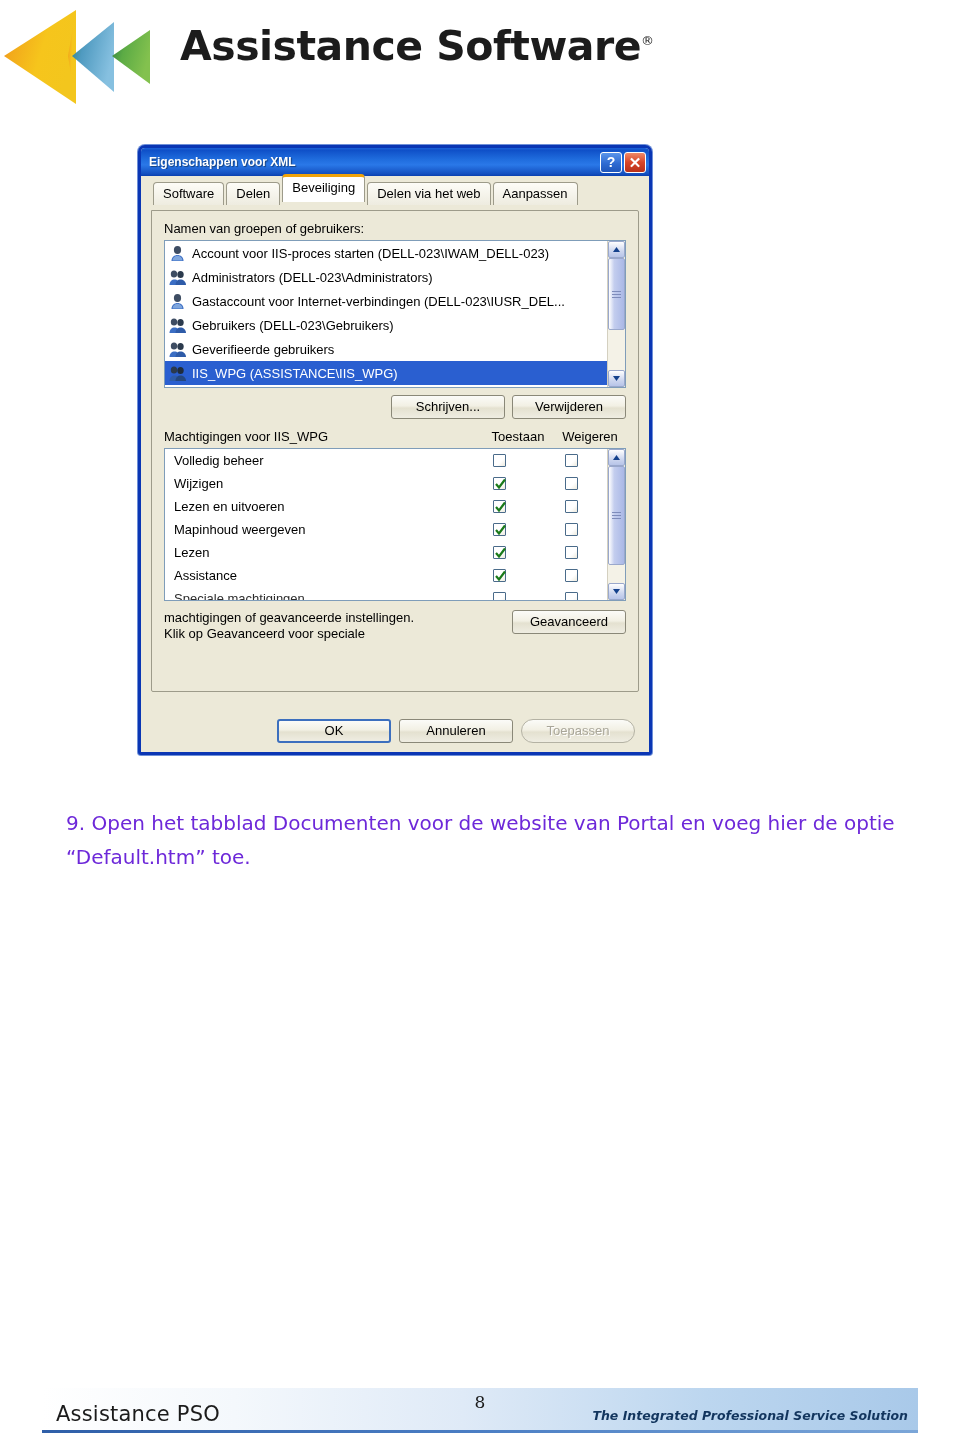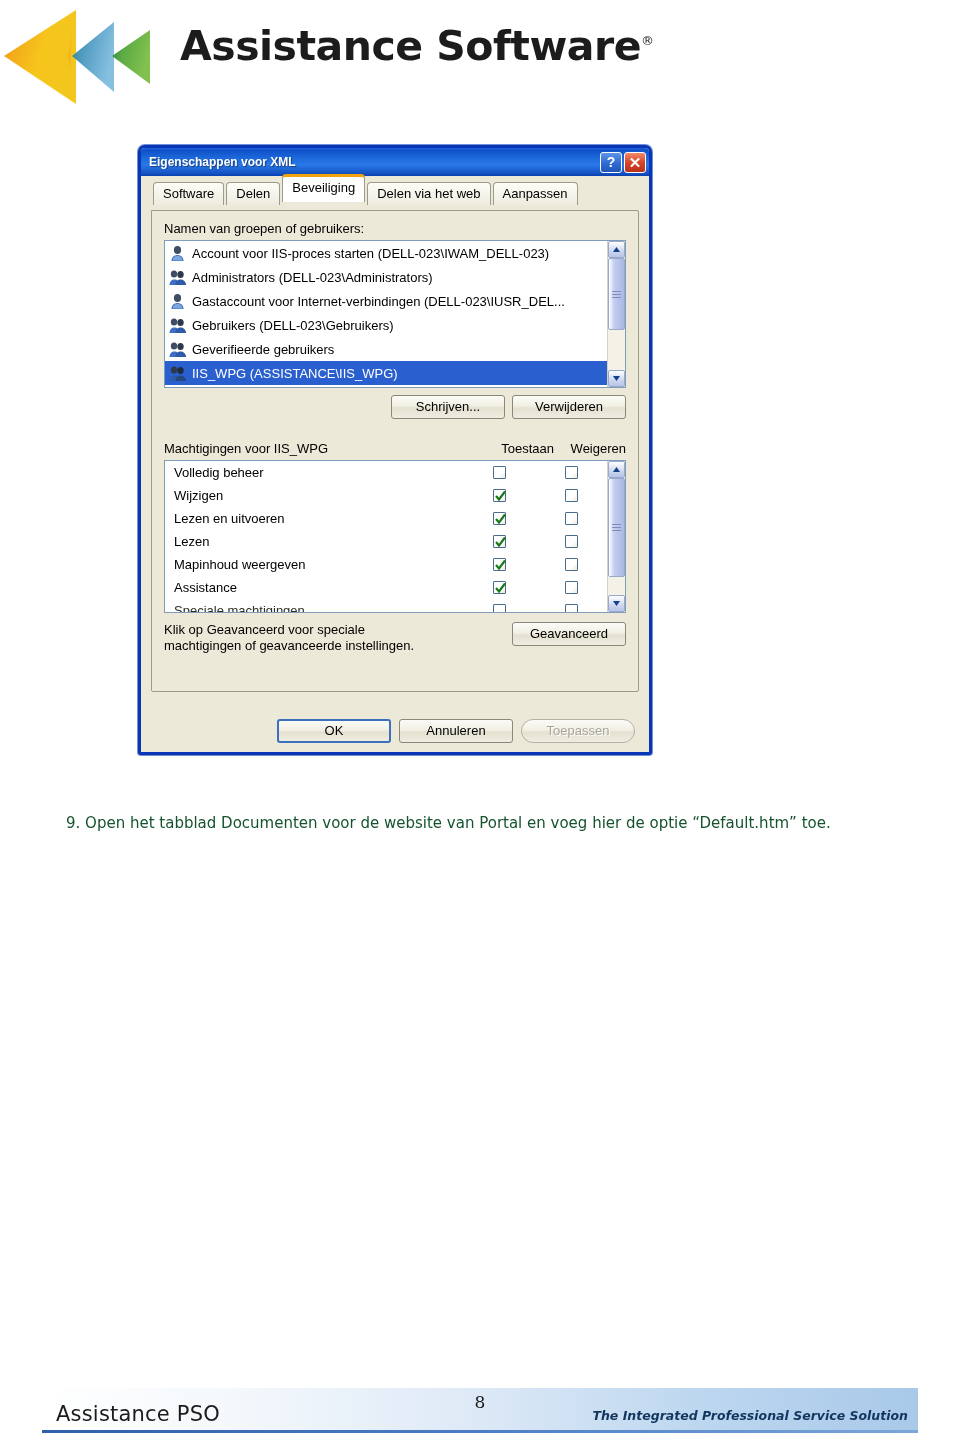--- a/index.html
+++ b/index.html
@@ -253,21 +253,21 @@
   .xpbtn.default { border: 2px solid #3c6fbe; padding: 2px 11px; }
 
   .perm-header {
     display: flex;
     align-items: flex-end;
     margin-top: 10px;
     margin-bottom: 4px;
     font-size: 13px;
   }
   .perm-header .ph-title { flex: 1; }
-  .ph-col { width: 72px; text-align: right; margin-top: 12px; }
+  .ph-col { width: 72px; text-align: center; }
 
   .perm-row {
     display: flex;
     align-items: center;
     height: 23px;
     font-size: 13px;
     padding-left: 9px;
     color: #000;
     box-sizing: border-box;
   }
@@ -307,23 +307,23 @@
     margin-top: 44px;
   }
 
   
   .body-text {
     position: absolute;
     left: 66px;
     top: 806px;
     width: 848px;
     font-family: "DejaVu Sans", sans-serif;
-    font-size: 15px;
+    font-size: 20px;
     line-height: 34px;
-    color: #14532d;
+    color: #6d28d9;
   }
   .body-num { font-weight: normal; }
 
   
   .page-footer {
     position: absolute;
     left: 42px;
     top: 1388px;
     width: 876px;
     height: 46px;
@@ -576,35 +576,35 @@
                   <path d="M2 7 L5 10.5 L11 2.5" stroke="#1a7a1a" stroke-width="2.2" fill="none"></path>
                 </svg>
               </span>
             </span>
           <span class="perm-cell">
               <span class="cb"></span>
             </span>
         </div>
 
         <div class="perm-row">
-          <span class="perm-name">Lezen</span>
+          <span class="perm-name">Mapinhoud weergeven</span>
           <span class="perm-cell">
               <span class="cb">
                 <svg width="13" height="13" viewBox="0 0 13 13">
                   <path d="M2 7 L5 10.5 L11 2.5" stroke="#1a7a1a" stroke-width="2.2" fill="none"></path>
                 </svg>
               </span>
             </span>
           <span class="perm-cell">
               <span class="cb"></span>
             </span>
         </div>
 
         <div class="perm-row">
-          <span class="perm-name">Mapinhoud weergeven</span>
+          <span class="perm-name">Lezen</span>
           <span class="perm-cell">
               <span class="cb">
                 <svg width="13" height="13" viewBox="0 0 13 13">
                   <path d="M2 7 L5 10.5 L11 2.5" stroke="#1a7a1a" stroke-width="2.2" fill="none"></path>
                 </svg>
               </span>
             </span>
           <span class="perm-cell">
               <span class="cb"></span>
             </span>
@@ -654,22 +654,22 @@
         <div class="sb-arrow sb-bottom">
           <svg width="7" height="5" viewBox="0 0 7 5">
               <path d="M3.5 5 L0 0 L7 0 Z" fill="#14418c"></path>
             </svg>
         </div>
       </div>
     </div>
 
     <div class="advise">
       <div class="advise-text">
+        <div>machtigingen of geavanceerde instellingen.</div>
         <div>Klik op Geavanceerd voor speciale</div>
-        <div>machtigingen of geavanceerde instellingen.</div>
       </div>
       <div class="xpbtn">Geavanceerd</div>
     </div>
 
   </div>
 
   <div class="dlg-footer">
     <div class="xpbtn default">OK</div>
     <div class="xpbtn">Annuleren</div>
     <div class="xpbtn disabled">Toepassen</div>

